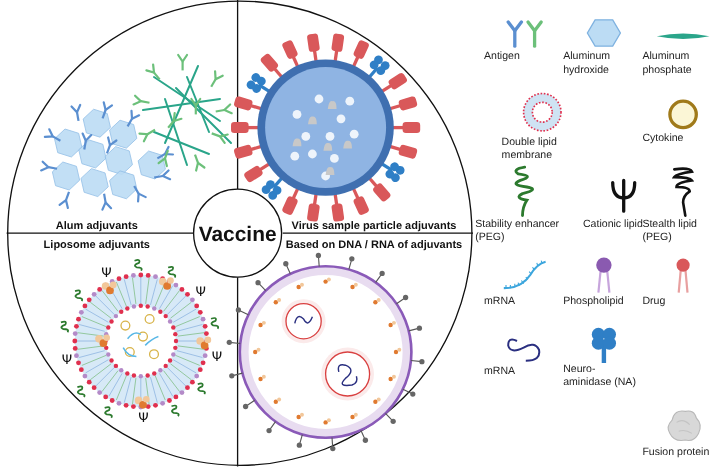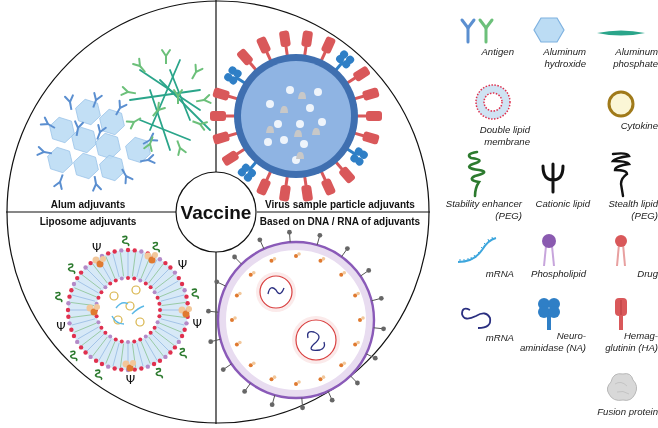--- a/index.html
+++ b/index.html
@@ -1,21 +1,21 @@
 <!DOCTYPE html>
 <html><head>
 <meta charset="utf-8">
 <style>
   html,body{margin:0;padding:0;background:#fff;}
   body{width:658px;height:428px;position:relative;overflow:hidden;font-family:"Liberation Sans",sans-serif;}
   #diagram{position:absolute;left:0;top:0;}
   .qlabel{font-family:"Liberation Sans",sans-serif;font-weight:bold;font-size:10px;fill:#111;}
   .center-label{font-family:"Liberation Sans",sans-serif;font-weight:bold;font-size:19px;fill:#111;}
   .legend{position:absolute;left:440px;top:0;width:218px;height:428px;}
-  .lg-item{position:absolute;width:74px;text-align:right;font-style:italic;}
+  .lg-item{position:absolute;width:74px;text-align:left;}
   .lg-item svg{display:block;margin:0 auto;}
   .lg-label{font-family:"Liberation Sans",sans-serif;font-size:9.6px;line-height:11.5px;color:#222;white-space:pre-line;display:block;}
 </style>
 </head>
 <body>
 
 <svg id="diagram" width="440" height="428" viewBox="0 0 440 428">
   <defs>
     <clipPath id="bigclip">
         <circle cx="218" cy="212" r="212"></circle>
@@ -584,21 +584,21 @@
     <span class="lg-label">Cytokine</span>
   </div>
 
   <div class="lg-item" style="left:-8px;top:148px;width:90px">
     <svg width="40" height="50">
       <path d="M20 4 Q8 6 14 10 Q30 12 16 16 Q6 20 22 22 Q34 24 18 28 Q10 32 22 34 Q18 40 18 48" fill="none" stroke="#2c7a2e" stroke-width="2.6" stroke-linecap="round"></path>
     </svg>
     <span class="lg-label">Stability enhancer
 (PEG)</span>
   </div>
-  <div class="lg-item" style="left:76px;top:158px">
+  <div class="lg-item" style="left:90px;top:158px">
     <svg width="40" height="40">
       <path d="M10 8 Q10 22 20 22 Q30 22 30 8 M20 6 L20 34" fill="none" stroke="#111" stroke-width="3" stroke-linecap="round"></path>
     </svg>
     <span class="lg-label">Cationic lipid</span>
   </div>
   <div class="lg-item" style="left:144px;top:148px">
     <svg width="40" height="50">
       <path d="M12 6 Q26 4 28 8 Q14 10 12 13 Q26 13 28 16 Q14 18 14 22 Q26 22 26 26 Q20 30 20 36 L22 48" fill="none" stroke="#111" stroke-width="2.4" stroke-linecap="round"></path>
     </svg>
     <span class="lg-label">Stealth lipid
@@ -639,29 +639,20 @@
     <svg width="40" height="34">
       <rect x="18" y="16" width="4" height="18" fill="#2f7fc6"></rect>
       <circle cx="15" cy="8" r="6" fill="#2f7fc6"></circle>
         <circle cx="25" cy="8" r="6" fill="#2f7fc6"></circle>
       <circle cx="15" cy="16" r="6" fill="#2f7fc6"></circle>
         <circle cx="25" cy="16" r="6" fill="#2f7fc6"></circle>
     </svg>
     <span class="lg-label">Neuro-
 aminidase (NA)</span>
   </div>
-  <div class="lg-item" style="left:144px;top:296px">
-    <svg width="40" height="34">
-      <rect x="14" y="2" width="12" height="18" rx="4" fill="#d9585a"></rect>
-      <line x1="20" y1="4" x2="20" y2="19" stroke="#b83c3f" stroke-width="1"></line>
-      <rect x="18" y="20" width="4" height="14" fill="#d9585a"></rect>
-    </svg>
-    <span class="lg-label">Hemag-
-glutinin (HA)</span>
-  </div>
 
   <div class="lg-item" style="left:144px;top:368px">
     <svg width="40" height="38">
       <path d="M10 14 Q12 4 22 6 Q30 4 32 12 Q38 18 34 26 Q30 34 22 32 Q12 34 8 26 Q4 20 10 14 Z" fill="#d8d8d8" stroke="#b8b8b8" stroke-width="1"></path>
       <path d="M14 16 Q20 12 26 18 M16 24 Q22 22 28 26" fill="none" stroke="#c4c4c4" stroke-width="1"></path>
     </svg>
     <span class="lg-label">Fusion protein</span>
   </div>
 </div>
 

